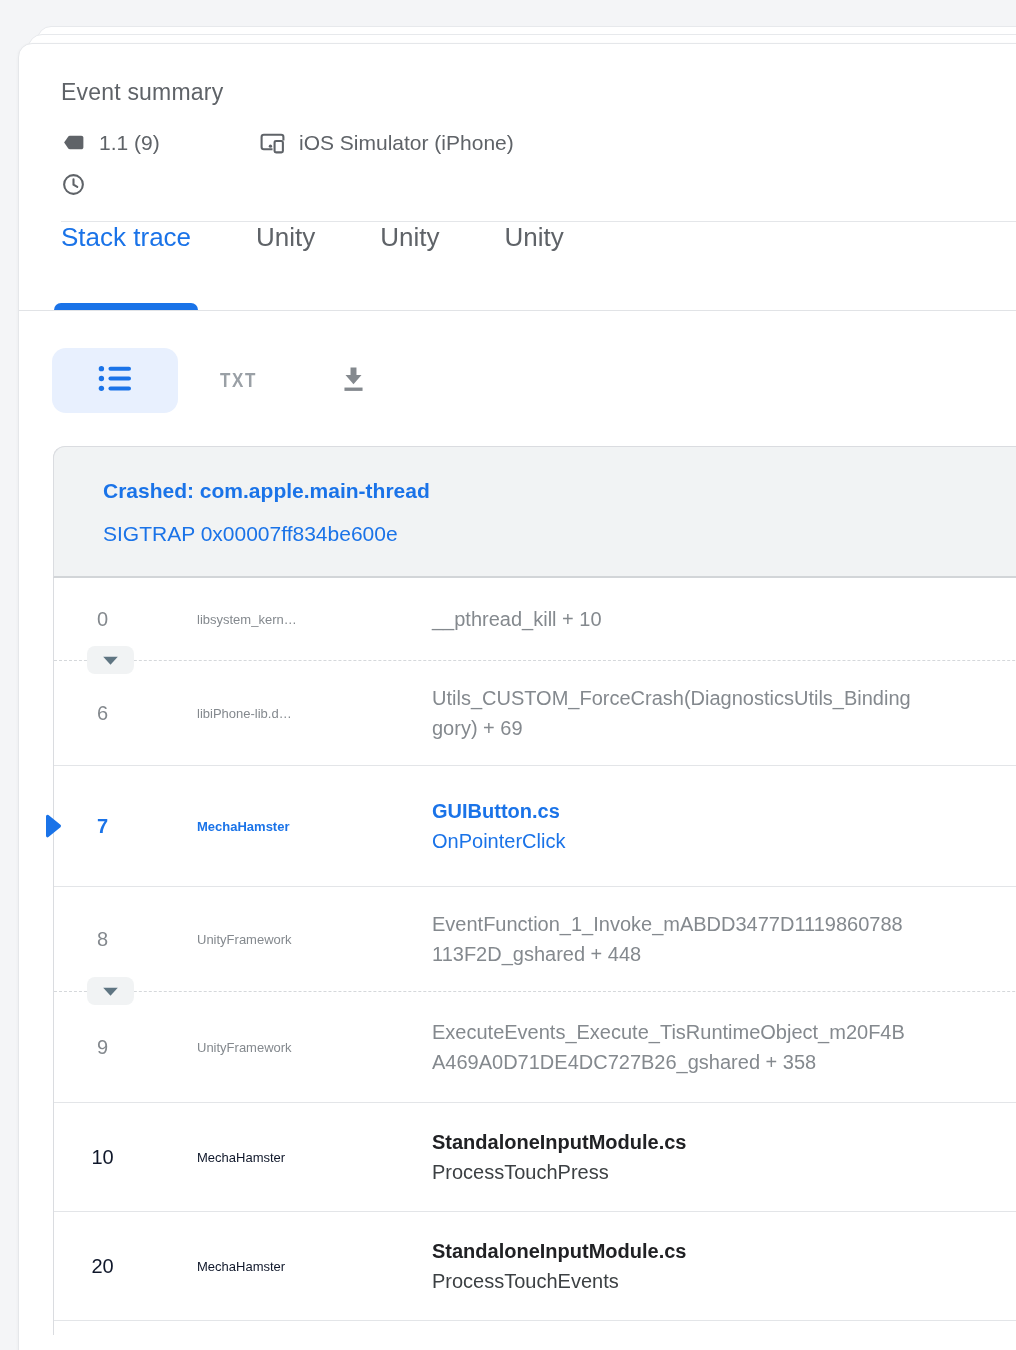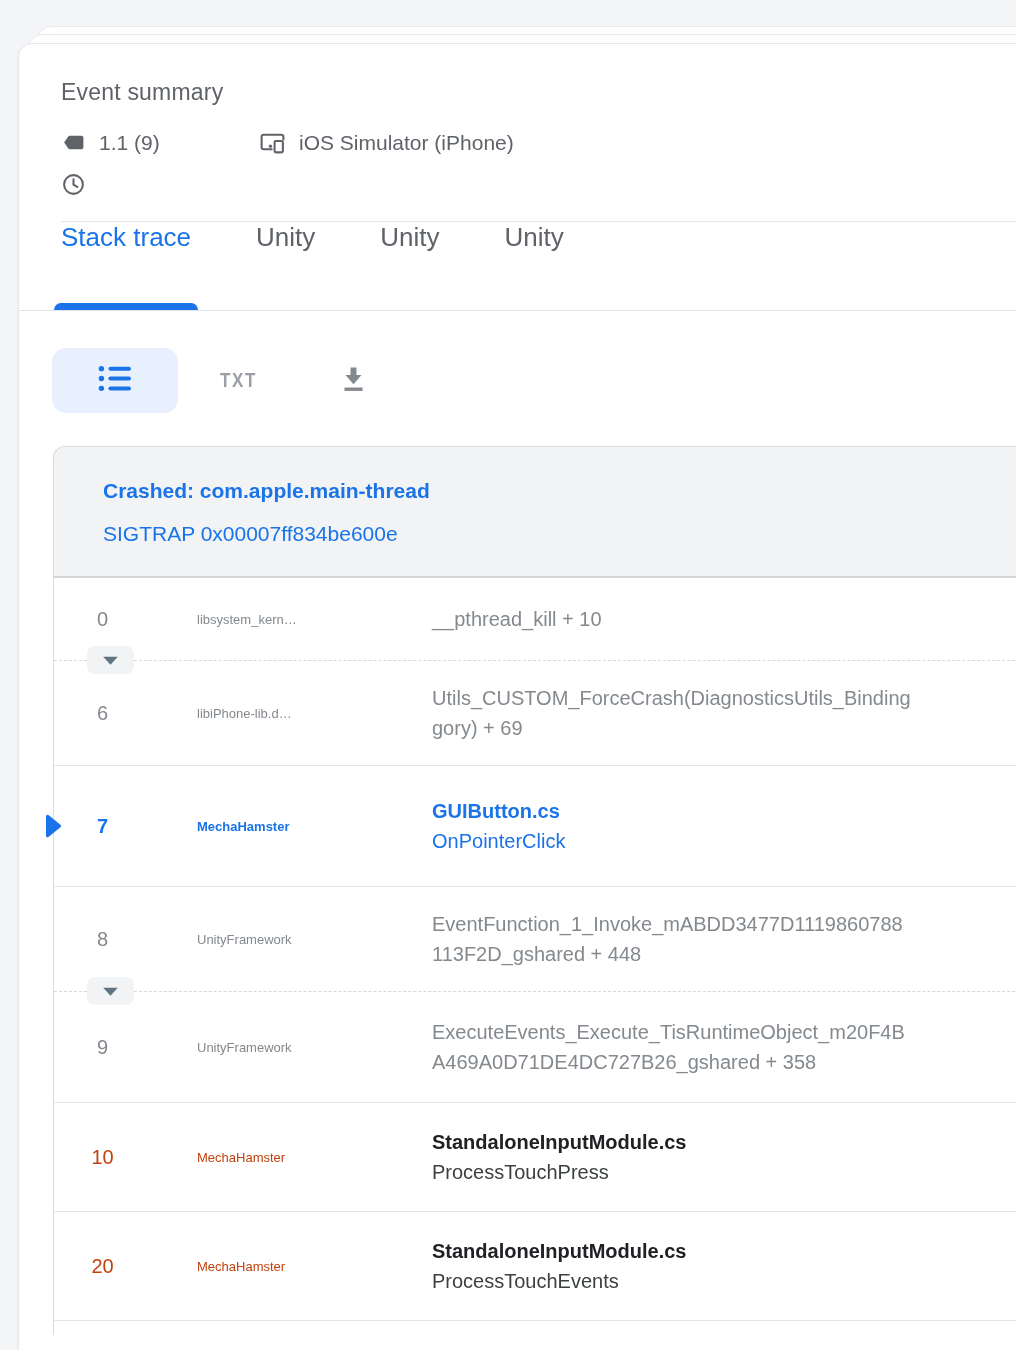--- a/index.html
+++ b/index.html
@@ -68,21 +68,21 @@
   }
   .frame-row.sep-dashed{border-bottom:1px dashed #d5d8db;}
   .f-num{text-align:center;font-size:20px;}
   .f-lib{font-size:13px;padding-left:46px;}
   .f-sym{font-size:20px;line-height:30px;}
   .f-sym .sym-line{display:block;white-space:nowrap;}
   .row-muted .f-num,.row-muted .f-lib,.row-muted .f-sym{color:#84898e;}
   .row-selected .f-num,.row-selected .f-lib{color:#1a73e8;font-weight:700;}
   .row-selected .f-sym{color:#1a73e8;}
   .row-selected .sym-line.first{font-weight:700;}
-  .row-app .f-num,.row-app .f-lib{color:#c2410c;}
+  .row-app .f-num,.row-app .f-lib{color:#0f172a;}
   .row-app .f-sym{color:#3c4043;}
   .row-app .sym-line.first{font-weight:700;color:#202124;}
   .h82{min-height:82px;} .h104{min-height:104px;} .h110{min-height:110px;}
   .h108{min-height:108px;} .h120{min-height:120px;}
   .expander-btn{
     position:absolute;left:33px;bottom:-14px;width:47px;height:28px;
     background:#f1f3f4;border-radius:8px;display:flex;align-items:center;justify-content:center;
     z-index:2;cursor:pointer;
   }
   .frame-marker{position:absolute;left:-10px;top:50%;transform:translateY(-50%);display:flex;}

